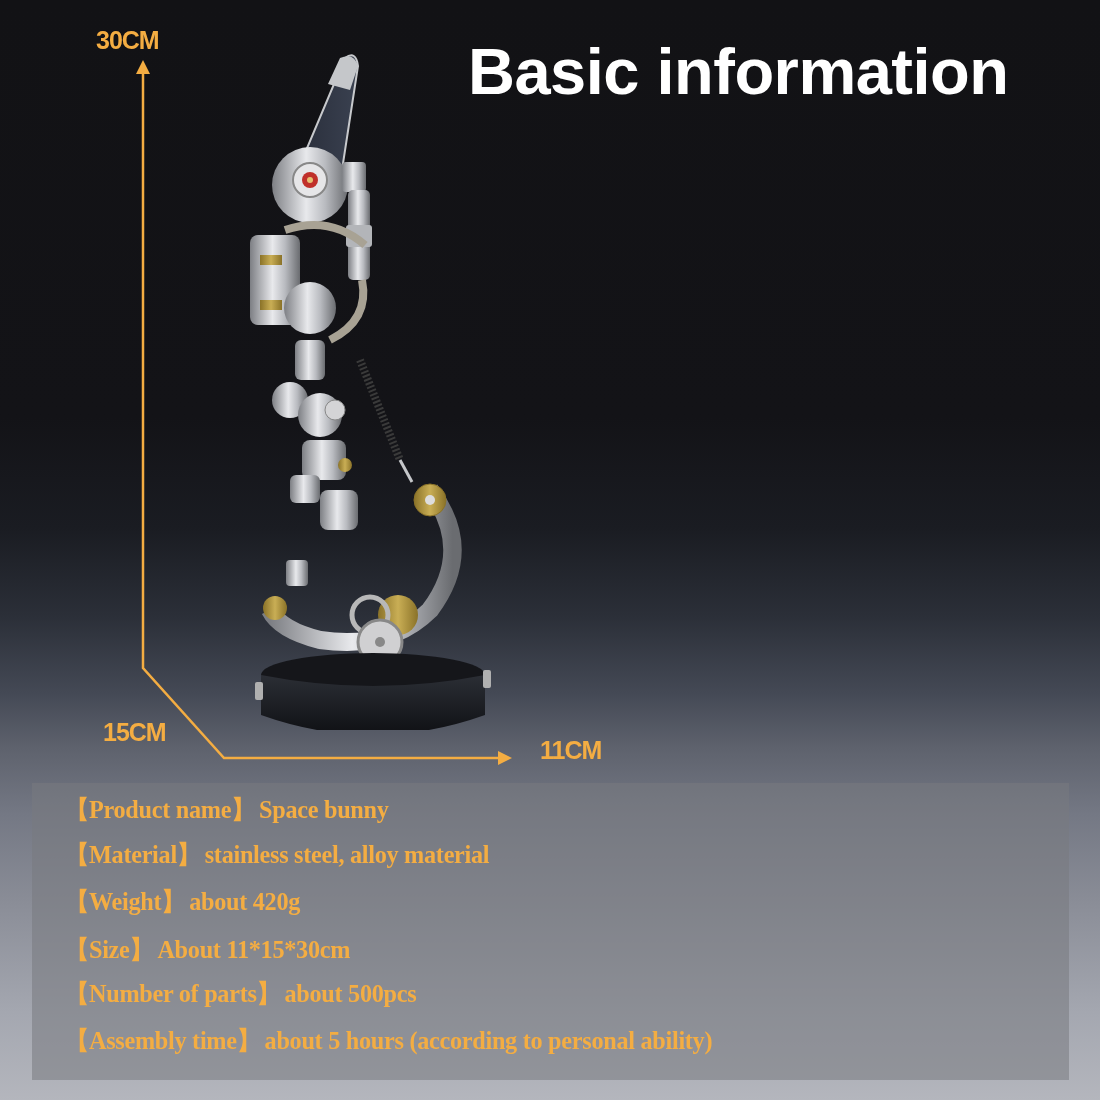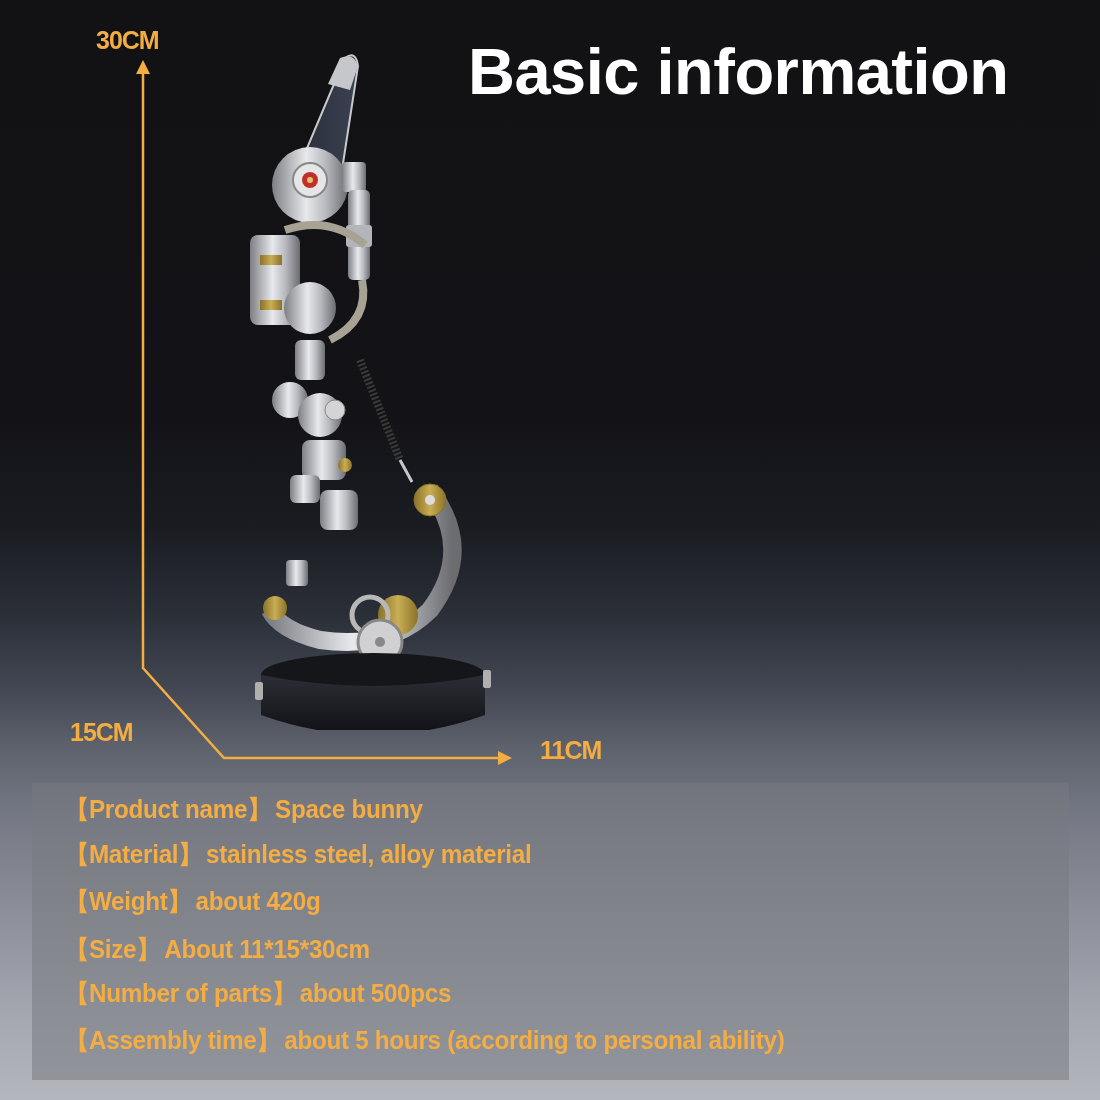--- a/index.html
+++ b/index.html
@@ -37,21 +37,21 @@
       margin-left: 12px;
     }
     .dim-label {
       position: absolute;
       font-weight: bold;
       font-size: 25px;
       color: #f4ad42;
       letter-spacing: -1px;
     }
     .dim-30 { left: 96px; top: 26px; }
-    .dim-15 { left: 70px; top: 718px; }
+    .dim-15 { left: 103px; top: 718px; }
     .dim-11 { left: 540px; top: 736px; }
 
     svg.dims {
       position: absolute;
       left: 0; top: 0;
       width: 1100px; height: 1100px;
       pointer-events: none;
     }
 
     
@@ -63,20 +63,21 @@
 
     .info-panel {
       position: absolute;
       left: 32px;
       top: 783px;
       width: 1037px;
       height: 297px;
       background: rgba(120, 122, 128, 0.55);
       box-sizing: border-box;
       padding-top: 8px;
+      font-family: Liberation Serif, serif;
     }
     .info-row {
       position: absolute;
       left: 33px;
       font-weight: bold;
       font-size: 25px;
       color: #f4ad42;
       white-space: nowrap;
       letter-spacing: -0.3px;
       transform: scaleX(0.97);

